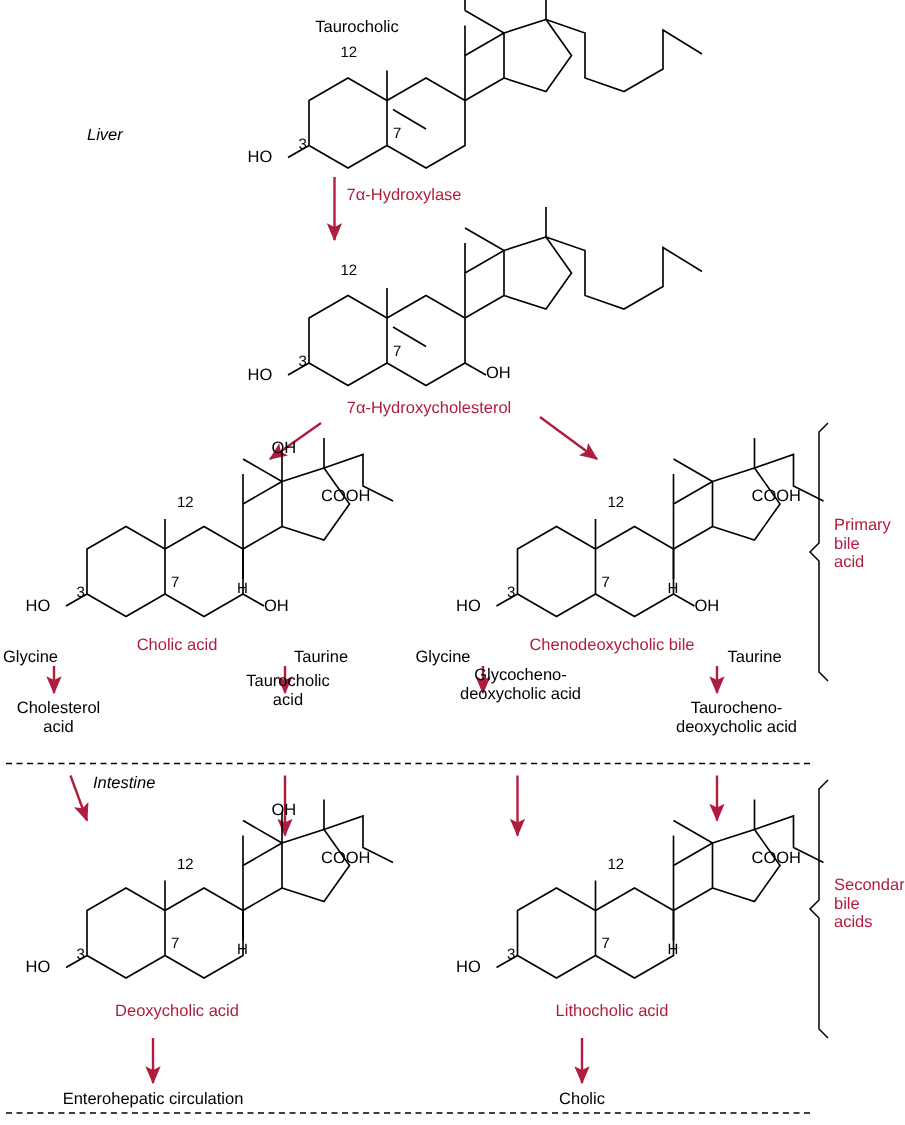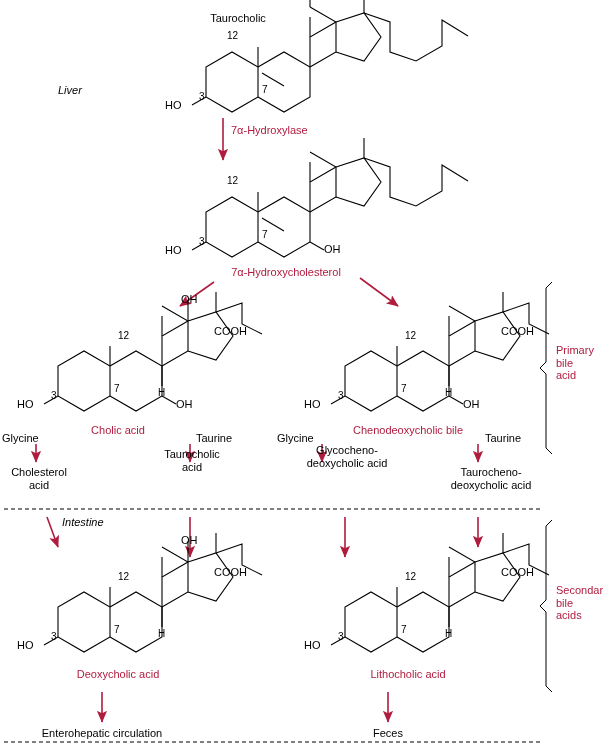--- a/index.html
+++ b/index.html
@@ -277,15 +277,15 @@
 
   <div class="lbl small" style="left:405px; top:571px;">12</div>
   <div class="lbl small" style="left:338px; top:631px;">3</div>
   <div class="lbl small" style="left:401px; top:624px;">7</div>
   <div class="lbl" style="left:304px; top:639px;">HO</div>
   <div class="lbl small" style="left:445px; top:628px;">H</div>
   <div class="lbl" style="left:501px; top:566px;">COOH</div>
   <div class="lbl red center" style="left:408px; top:668px;">Lithocholic acid</div>
 
   <div class="lbl center" style="left:102px; top:727px;">Enterohepatic circulation</div>
-  <div class="lbl center" style="left:388px; top:727px;">Feces</div>
+  <div class="lbl center" style="left:388px; top:727px;">Cholic</div>
 
 </div>
 
 </body></html>

